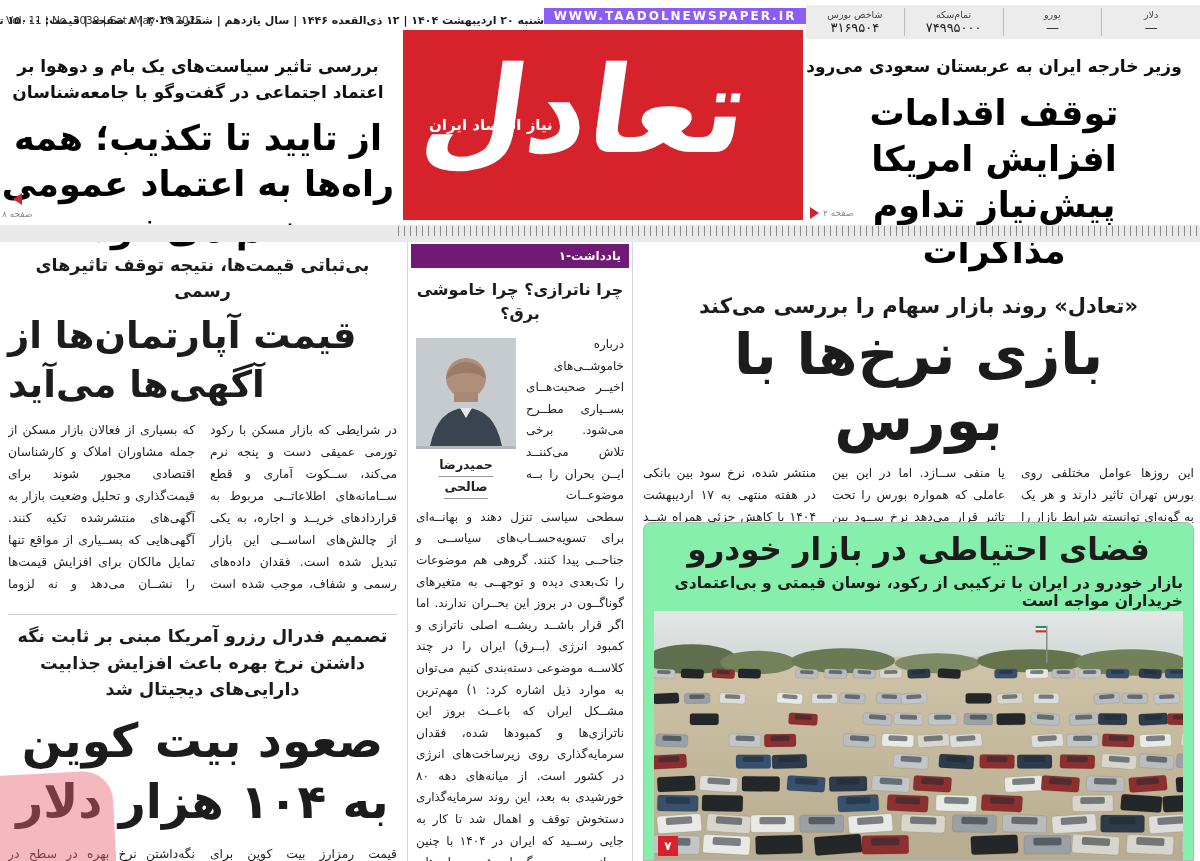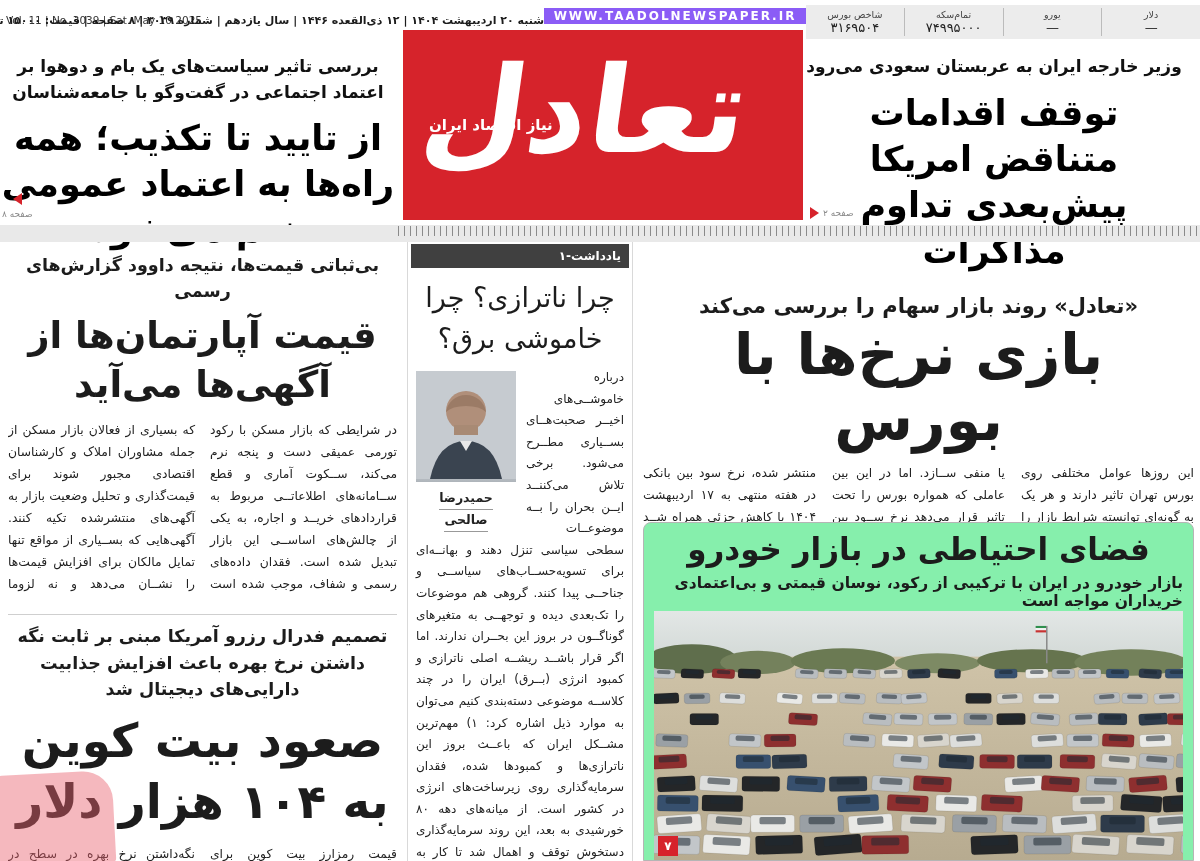--- a/index.html
+++ b/index.html
@@ -62,31 +62,31 @@
   .carbox { position:absolute; top:236px; right:6px; left:10px; bottom:0;
     border:1px solid #b5b5b5; border-radius:8px 8px 0 0; padding:8px 10px 0 10px; background:#86efac; }
   .car-head { font-size:31px; font-weight:900; text-align:center; line-height:1.2; }
   .car-sub { font-size:15.5px; font-weight:bold; text-align:right; margin-top:6px; }
   .car-photo { position:absolute; left:10px; right:10px; top:88px; bottom:0; overflow:hidden; background:#cfd4d2; }
   .car-photo svg { width:100%; height:100%; display:block; }
   .photo-badge { position:absolute; left:4px; bottom:4px; width:20px; height:20px; background:#d6232b;
     color:#fff; font-weight:bold; font-size:12px; display:flex; align-items:center; justify-content:center; }
 
   
-  .note-bar { background:#404040; color:#fff; font-size:12px; font-weight:bold;
+  .note-bar { background:#701a75; color:#fff; font-size:12px; font-weight:bold;
     height:24px; line-height:24px; padding:0 8px; }
-  .note-title { font-size:27px; font-weight:400; text-align:center; line-height:1.5; margin:10px 0 8px; }
+  .note-title { font-size:16px; font-weight:700; text-align:center; line-height:1.5; margin:10px 0 8px; }
   .note-body { font-size:12px; line-height:1.8; text-align:justify; color:#222; padding:0 5px; }
   .author-box { float:left; width:100px; margin:4px 10px 2px 0; text-align:center; }
   .author-photo { width:100px; height:108px; background:linear-gradient(#cdd2d6,#aeb4ba); position:relative; overflow:hidden; }
   .author-name { font-size:12.5px; font-weight:bold; margin-top:5px; border-bottom:1px solid #999; padding-bottom:4px; }
 
   
   .h-kicker { font-size:17.5px; font-weight:bold; text-align:center; margin-top:8px; line-height:1.5; }
-  .h-head { font-size:37px; font-weight:900; text-align:center; line-height:1.35; margin:6px 0 10px; }
+  .h-head { font-size:37px; font-weight:900; text-align:left; line-height:1.35; margin:6px 0 10px; }
   .divider { border-top:1px solid #cfcfcf; margin:12px 0 4px; }
   .btc-head { font-size:47px; font-weight:900; text-align:center; line-height:1.3; margin:8px 0 12px; }
   .housing-body { height:182px; }
   .btc-body { height:128px; }
 
   .watermark { position:absolute; left:-6px; bottom:-4px; width:120px; height:92px;
     background:#e8626e; opacity:0.45; border-radius:10px 30px 4px 18px; transform:rotate(-3deg); }
 </style>
 </head>
 <body>
@@ -127,21 +127,21 @@
       </div>
     </div>
     <div class="mast">
       <div class="mast-box">
         <div class="logo">تعادل</div>
         <div class="tagline">نیاز اقتصاد ایران</div>
       </div>
     </div>
     <div class="head-right" style="padding-right:16px;">
       <div class="kicker">وزیر خارجه ایران به عربستان سعودی می‌رود</div>
-      <div class="bighead">توقف اقدامات متناقض امریکا پیش‌بعدی تداوم مذاکرات</div>
+      <div class="bighead">توقف اقدامات افزایش امریکا پیش‌نیاز تداوم مذاکرات</div>
       <div class="pagemark pm-right">
         <span class="tri right"></span>
         <span>صفحه ۲</span>
       </div>
     </div>
   </div>
 
   <div class="ruler">
     <div class="ticks"></div>
   </div>
@@ -642,21 +642,21 @@
               <path d="M44 70 l6 10 6-10z" fill="#e8e8e8"></path>
             </svg>
           </span>
           <span class="author-name">حمیدرضا صالحی</span>
         </span>
         <span>درباره خاموشــی‌های اخیــر صحبت‌هــای بســیاری مطــرح می‌شود. برخی تلاش می‌کننــد ایــن بحران را بــه موضوعــات سطحی سیاسی تنزل دهند و بهانــه‌ای برای تسویه‌حســاب‌های سیاســی و جناحــی پیدا کنند. گروهی هم موضوعات را تک‌بعدی دیده و توجهــی به متغیرهای گوناگــون در بروز این بحــران ندارند. اما اگر قرار باشــد ریشــه اصلی ناترازی و کمبود انرژی (بــرق) ایران را در چند کلاســه موضوعی دسته‌بندی کنیم می‌توان به موارد ذیل اشاره کرد: ۱) مهم‌ترین مشــکل ایران که باعــث بروز این ناترازی‌ها و کمبودها شده، فقدان سرمایه‌گذاری روی زیرساخت‌های انرژی در کشور است. از میانه‌های دهه ۸۰ خورشیدی به بعد، این روند سرمایه‌گذاری دستخوش توقف و اهمال شد تا کار به جایی رســید که ایران در ۱۴۰۴ با چنین بحرانی دست به گریبان شود. دولت‌های ایران نه خود راســا اقدام به سرمایه‌گذاری کردند و نه اجازه دادنــد بخش خصوصی واقعــی وارد این حوزه شــده و نیازهای کشــور را برطرف کند. این در حالی اســت که کشوری مانند ترکیه که واردکننده گاز از ایران است با گاز وارداتی ایران برق تولید کــرده و آن را چند برابر قیمت گاز به فروش می‌رساند یا عربستان و امارات که امروز به یکی از تولیدکنندگان مهم منطقه‌ای در این حوزه بدل شده‌اند. ۲) مساله مهم بعدی بخشــنامه‌های دستوری و دخالت‌های دولت در قیمت‌گذاری‌هاســت. صنعت برق کشور به اندازه‌های ظرفیت و توانایی</span>
       </div>
     </div>
 
     <div class="col col-left">
-      <div class="h-kicker">بی‌ثباتی قیمت‌ها، نتیجه داوود گزارش‌های رسمی</div>
+      <div class="h-kicker">بی‌ثباتی قیمت‌ها، نتیجه توقف تاثیر‌های رسمی</div>
       <div class="h-head">قیمت آپارتمان‌ها از آگهی‌ها می‌آید</div>
       <div class="bodytxt cols-2 housing-body">
         <span>در شرایطی که بازار مسکن با رکود تورمی عمیقی دست و پنجه نرم می‌کند، ســکوت آماری و قطع ســامانه‌های اطلاعاتــی مربوط به قراردادهای خریــد و اجاره، به یکی از چالش‌های اساســی این بازار تبدیل شده است. فقدان داده‌های رسمی و شفاف، موجب شده است که بسیاری از فعالان بازار مسکن از جمله مشاوران املاک و کارشناسان اقتصادی مجبور شوند برای قیمت‌گذاری و تحلیل وضعیت بازار به آگهی‌های منتشرشده تکیه کنند. آگهی‌هایی که بســیاری از مواقع تنها تمایل مالکان برای افزایش قیمت‌ها را نشــان می‌دهد و نه لزوما قیمت‌هــای واقعی معاملات انجام‌شده. این وضعیت، علاوه بر عدم دقت در پیش‌بینی روند بازار، می‌تواند به افزایش قیمت‌های غیرواقعی و ایجاد تورم انتظاری در میان مستأجران و خریداران منجر شود. داوود بیگی‌نژاد، نایب‌رییس اتحادیه املاک تهران، در این زمینه می‌گوید: با قطع شدن سامانه‌های آماری مربوطه، آگهی‌ها به تنها ابزار موجود برای تعیین قیمت‌ها تبدیل شــده‌اند. اما این آگهی‌ها گاهی تنها نشان‌دهنده تمایل مالکان هستند و نه معاملات واقعی. این اظهارنظر به‌خوبی نشان‌دهنده یکی از چالش اصلی بازار مسکن در شرایط فعلی است، یعنی کمبود اطلاعات دقیق و اتکا به منابع غیررسمی که می‌تواند به افزایش قیمت‌ها و تشویش ذهنی مردم منجر شود.</span>
         
       </div>
       <div class="divider"></div>
       <div class="h-kicker">تصمیم فدرال رزرو آمریکا مبنی بر ثابت نگه داشتن نرخ بهره باعث افزایش جذابیت دارایی‌های دیجیتال شد</div>
       <div class="btc-head">صعود بیت کوین به ۱۰۴ هزار دلار</div>
       <div class="bodytxt cols-2 btc-body">
         <span>قیمت رمزارز بیت کوین برای نخســتین بار از ماه فوریه گذشــته، با عبور از قله ۱۰۰ هزار دلاری، به عدد ۱۰۴ هزار ۳۴۳ دلار رسید. تصمیم فدرال رزرو آمریکا مبنی بر ثابت نگه‌داشتن نرخ بهره در سطح در تاریخ ۷ مه، باعث افزایش جذابیت دارایی‌های دیجیتال شده است. اظهارات جروم پاول، رئیس فدرال رزرو، نشان داد که خطر رکود تورمی - یعنی رشــد اقتصادی کند همراه با تورم بالا - در حال افزایش است. یکی از دلایل این وضعیت، سیاست‌های تعرفه‌ای دولت ترامپ عنوان شده است. در این شرایط، بیت کوین دوباره نقش «طلای دیجیتال» را بازی می‌کند. قیمت بیت کوین در معاملات روز پنجشنبه برای اولین بار از اوایــل فوریه از ۱۰۰ هزار دلار عبور کرد و در ســاعاتی حتی به آستانه ۱۰۵ هزار دلار رسید. این افزایش قیمت بیت کوین حاصل ترکیبی از تغییرات اقتصادی جهانی، سرمایه‌گذاری‌های شرکتی و احساسات مثبت بازار در بحبوحه اعلام</span>

